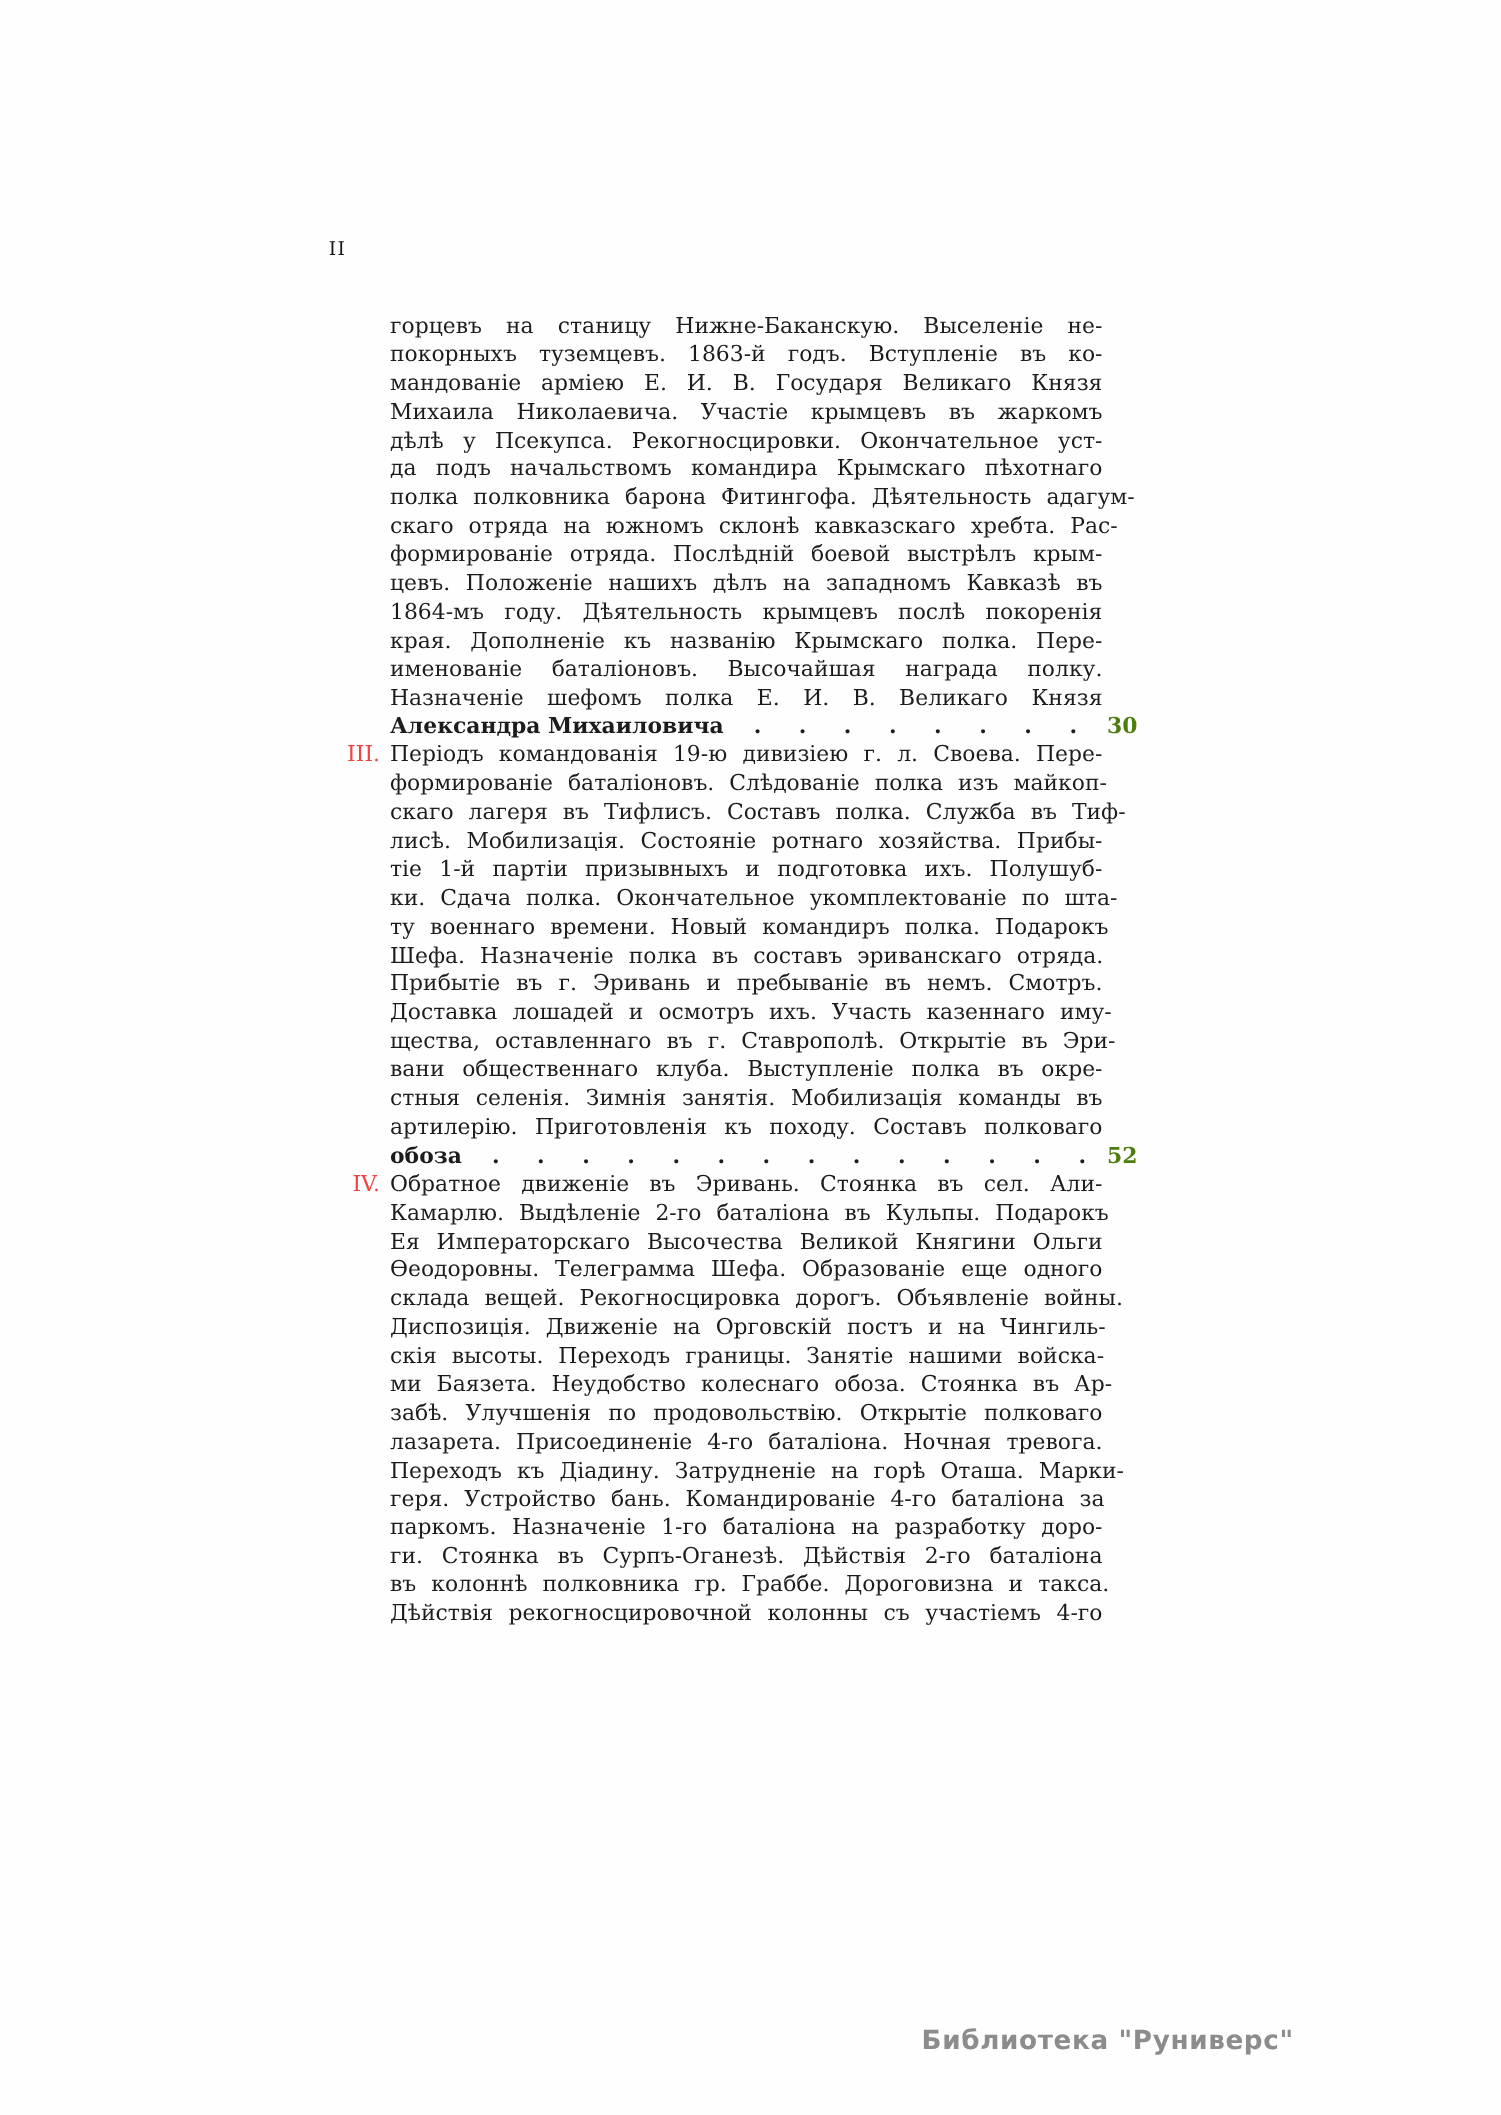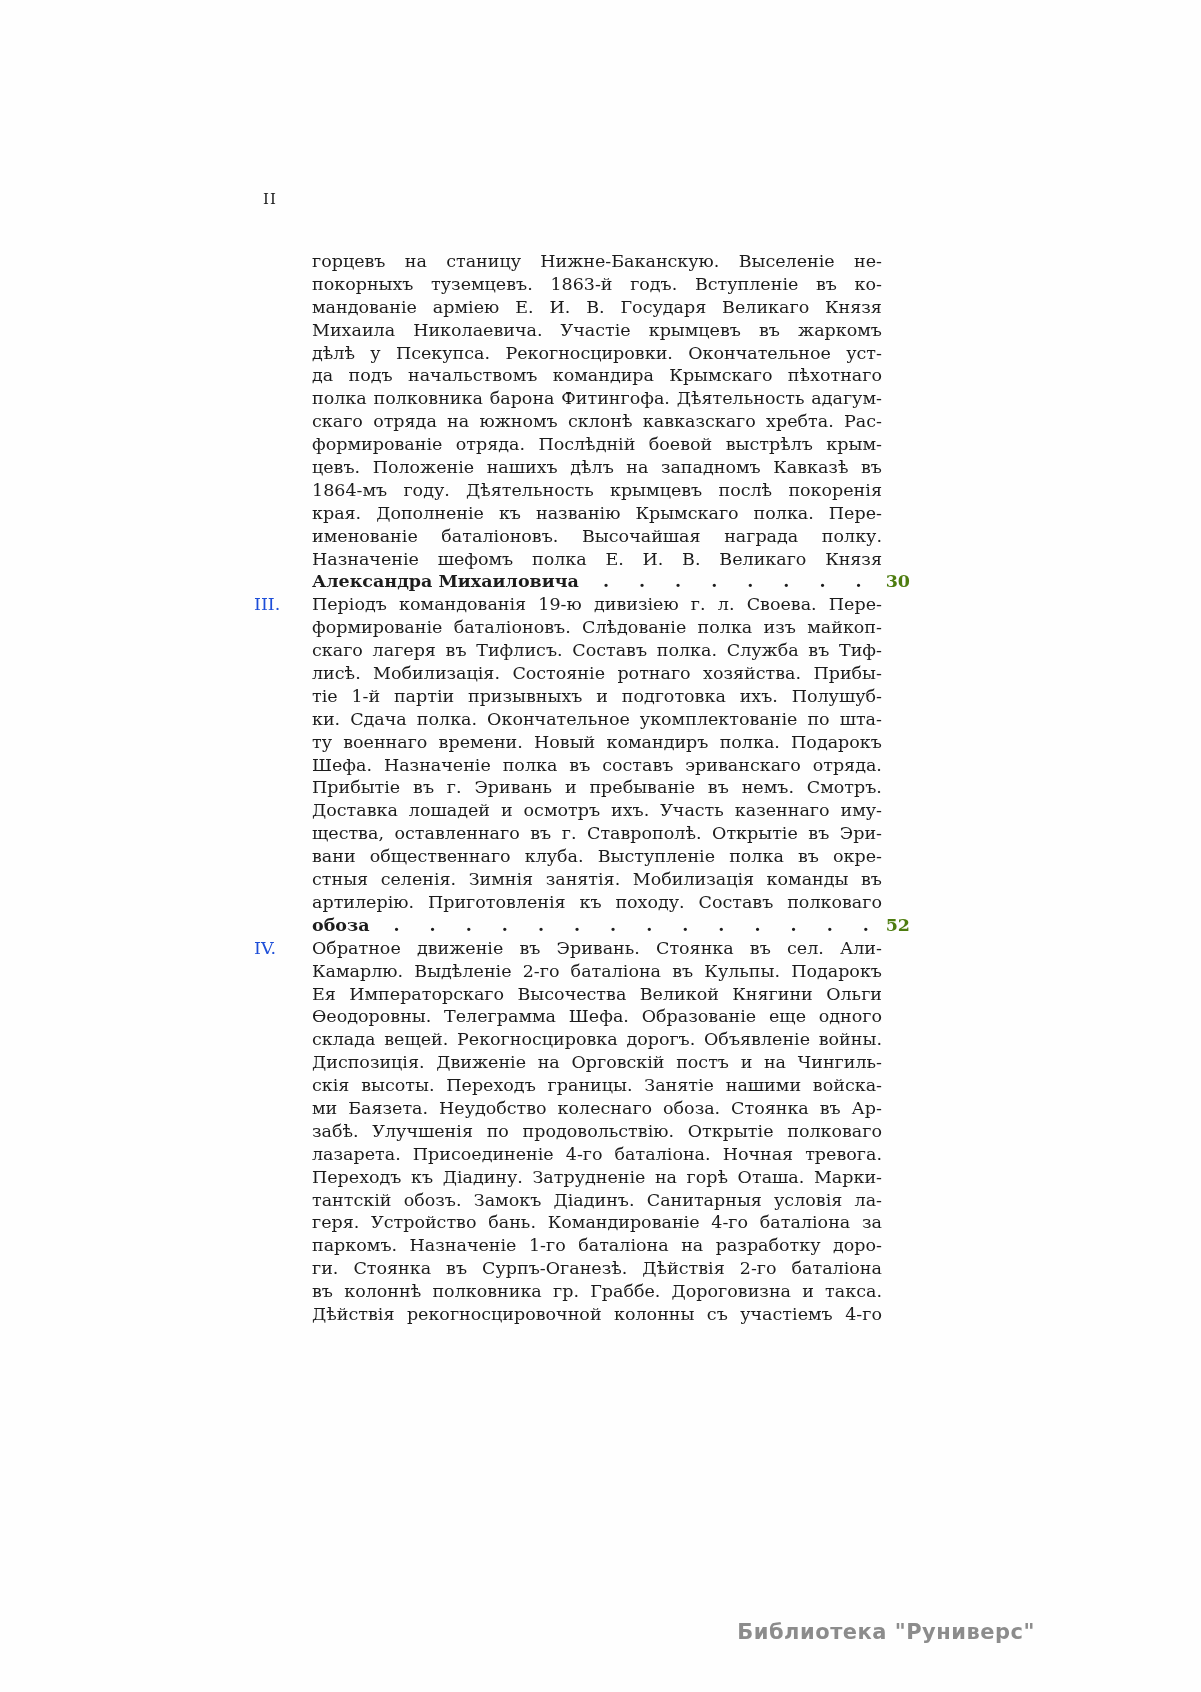--- a/index.html
+++ b/index.html
@@ -32,33 +32,35 @@
     font-size: 17.5px;
   }
   .toc-section {
     position: relative;
   }
   .numeral {
     position: absolute;
     left: -58px;
     top: 0;
     width: 50px;
+    text-align: right;
     height: 22.9px;
     line-height: 22.9px;
-    color: #1d4ed8;
+    color: #ef4444;
   }
   .line {
     position: relative;
     height: 22.9px;
     line-height: 22.9px;
     white-space: nowrap;
   }
   .line.just {
     display: flex;
     justify-content: space-between;
+    gap: 12px;
   }
   .line.just span {
     display: inline-block;
   }
   .line.leader {
     display: flex;
     align-items: baseline;
     font-weight: bold;
   }
   .line.leader .ltext {
@@ -461,29 +463,20 @@
           <span>Переходъ</span>
           <span>къ</span>
           <span>Діадину.</span>
           <span>Затрудненіе</span>
           <span>на</span>
           <span>горѣ</span>
           <span>Оташа.</span>
           <span>Марки-</span>
         </div>
         <div class="line just">
-          <span>тантскій</span>
-          <span>обозъ.</span>
-          <span>Замокъ</span>
-          <span>Діадинъ.</span>
-          <span>Санитарныя</span>
-          <span>условія</span>
-          <span>ла-</span>
-        </div>
-        <div class="line just">
           <span>геря.</span>
           <span>Устройство</span>
           <span>бань.</span>
           <span>Командированіе</span>
           <span>4-го</span>
           <span>баталіона</span>
           <span>за</span>
         </div>
         <div class="line just">
           <span>паркомъ.</span>

